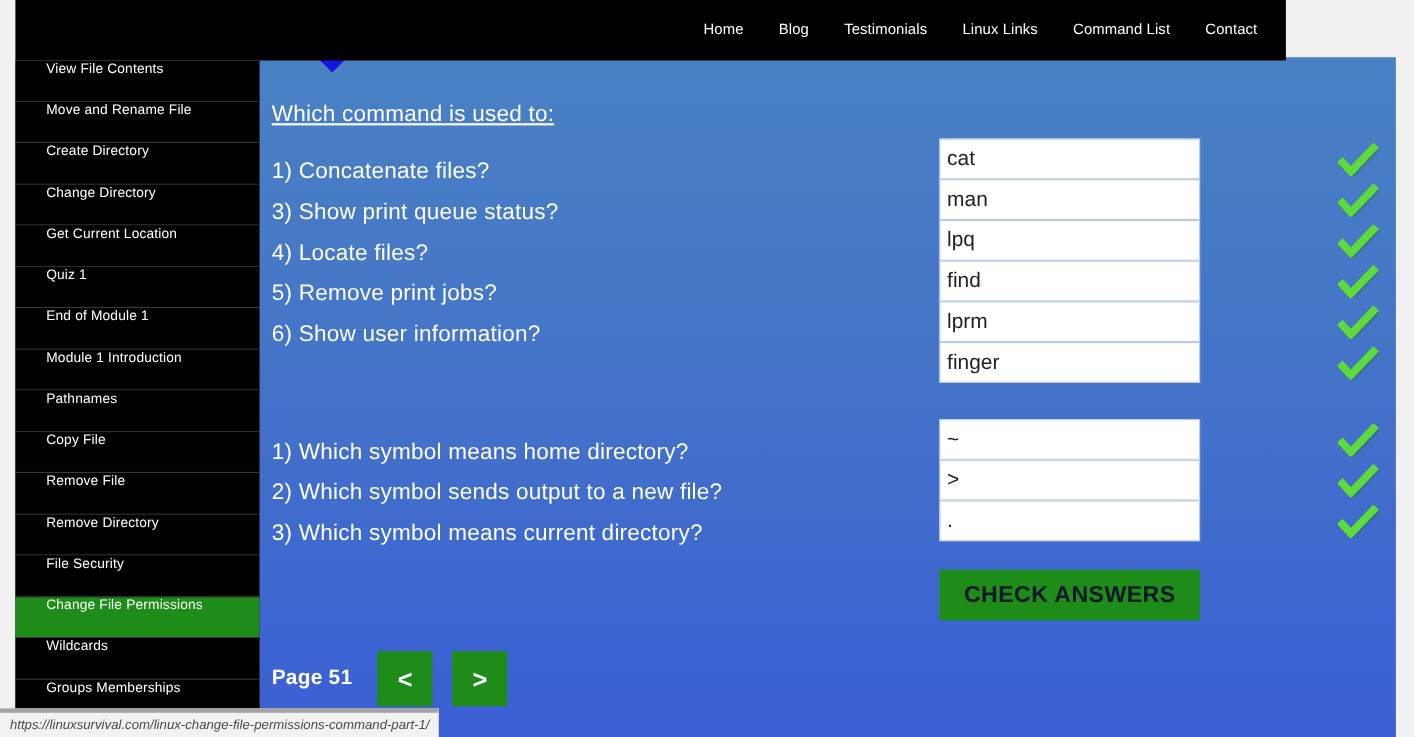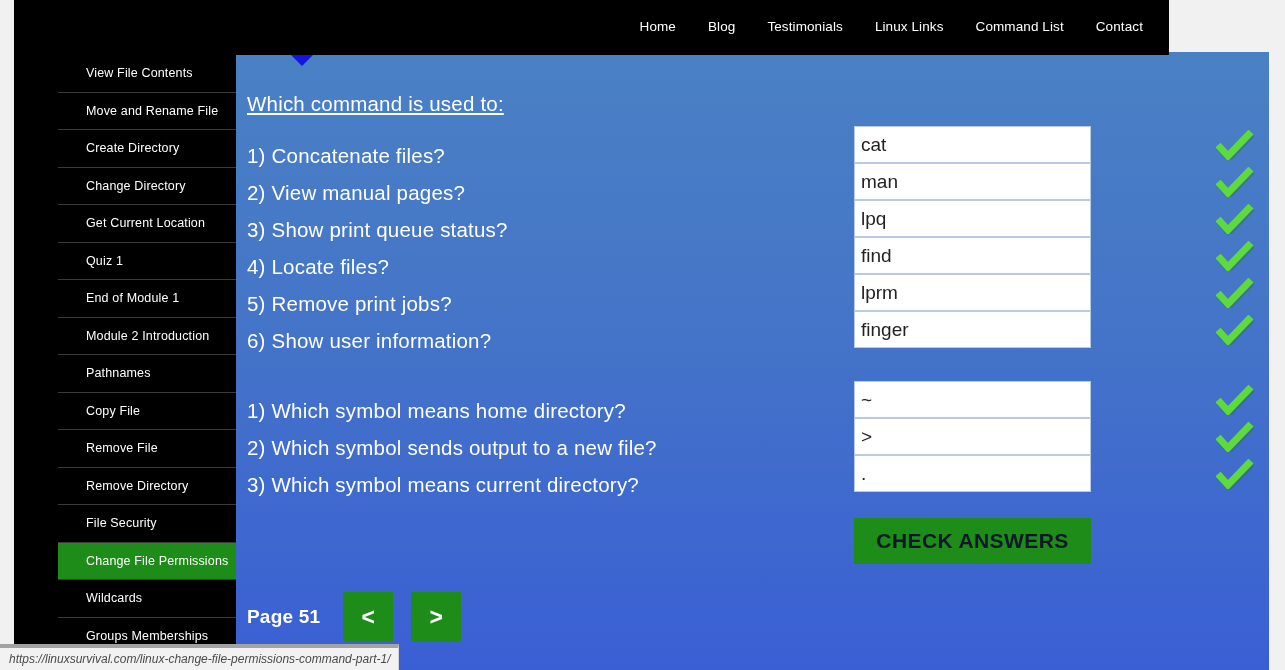--- a/index.html
+++ b/index.html
@@ -58,28 +58,26 @@
     bottom: 0;
     background: #000000;
     z-index: 4;
     overflow: hidden;
   }
   .side-item {
     height: 37.5px;
     box-sizing: border-box;
     border-bottom: 1px solid #3a3a3a;
     display: flex;
-    align-items: center;
     padding-left: 28px;
     color: #ffffff;
     font-size: 12.5px;
     letter-spacing: .15px;
     background: #000000;
     cursor: pointer;
-    margin-left: 44px;
   }
   .side-item.active {
     background: #1d8c18;
   }
 
   
   #content {
     position: absolute;
     left: 236px;
     top: 52px;
@@ -264,21 +262,21 @@
     <div class="side-item">
         <span>Get Current Location</span>
       </div>
     <div class="side-item">
         <span>Quiz 1</span>
       </div>
     <div class="side-item">
         <span>End of Module 1</span>
       </div>
     <div class="side-item">
-        <span>Module 2 Introduction</span>
+        <span>Module 1 Introduction</span>
       </div>
     <div class="side-item">
         <span>Pathnames</span>
       </div>
     <div class="side-item">
         <span>Copy File</span>
       </div>
     <div class="side-item">
         <span>Remove File</span>
       </div>
@@ -300,21 +298,20 @@
   </div>
 
   <div id="content">
 
     <div id="pointer-triangle"></div>
 
     <div class="q-heading">Which command is used to:</div>
 
     <div class="qlist" id="qlist-1">
       <div class="qline">1) Concatenate files?</div>
-      <div class="qline">2) View manual pages?</div>
       <div class="qline">3) Show print queue status?</div>
       <div class="qline">4) Locate files?</div>
       <div class="qline">5) Remove print jobs?</div>
       <div class="qline">6) Show user information?</div>
     </div>
 
     <div class="input-stack" id="inputs-1">
       <input class="ans-input" type="text" value="cat" style="">
       <input class="ans-input" type="text" value="man" style="">
       <input class="ans-input" type="text" value="lpq" style="">

